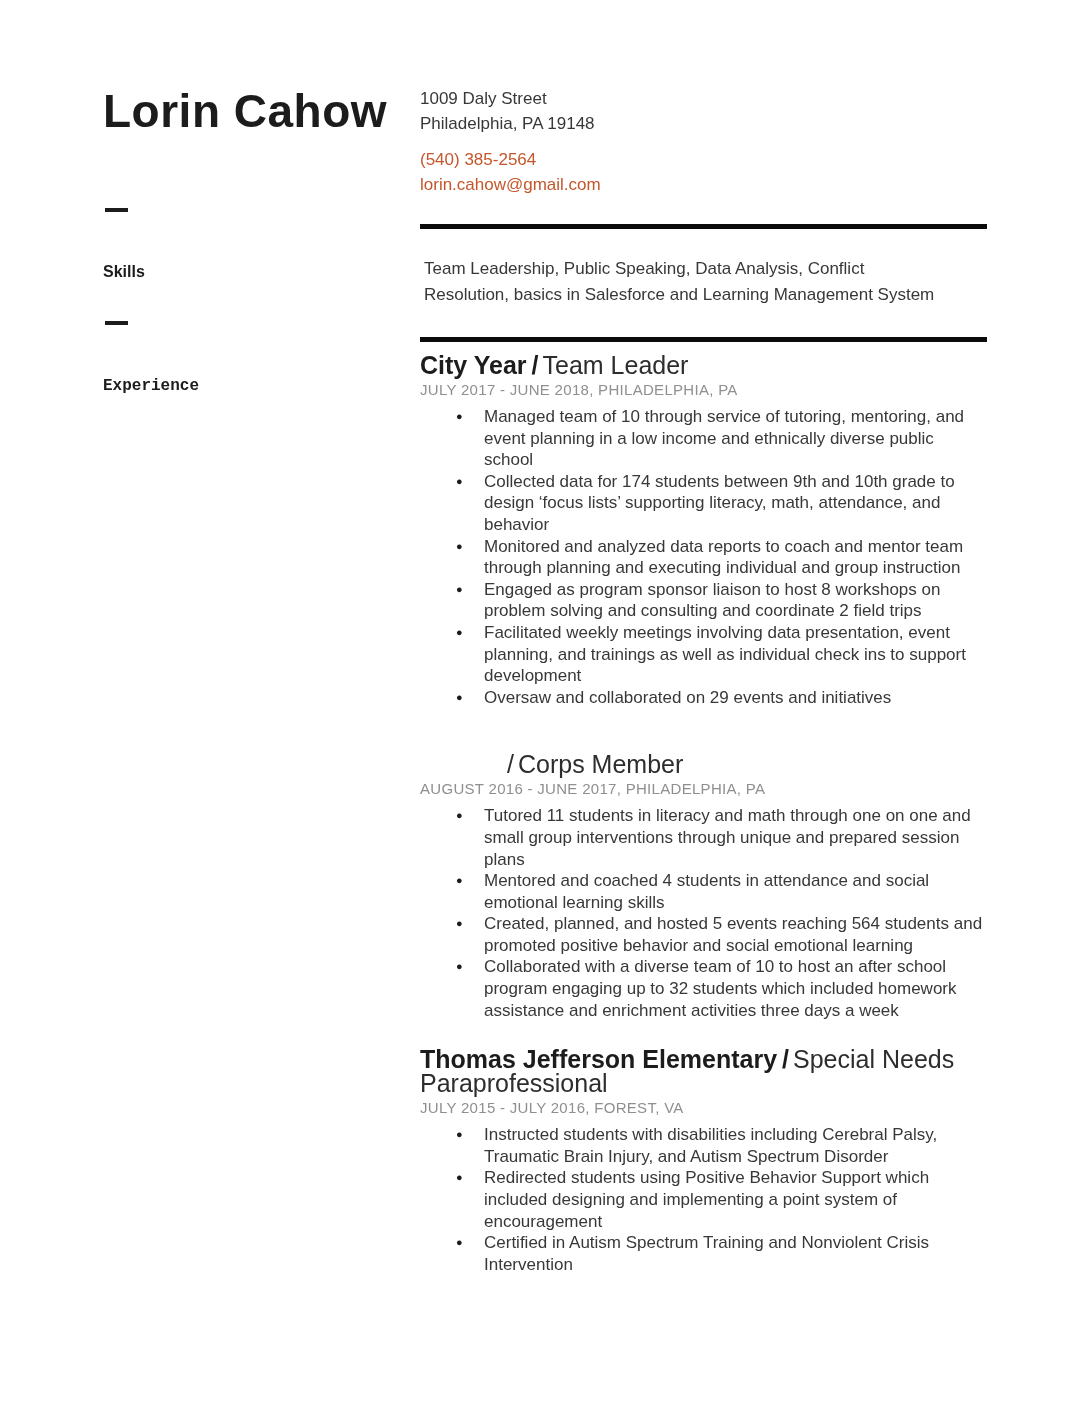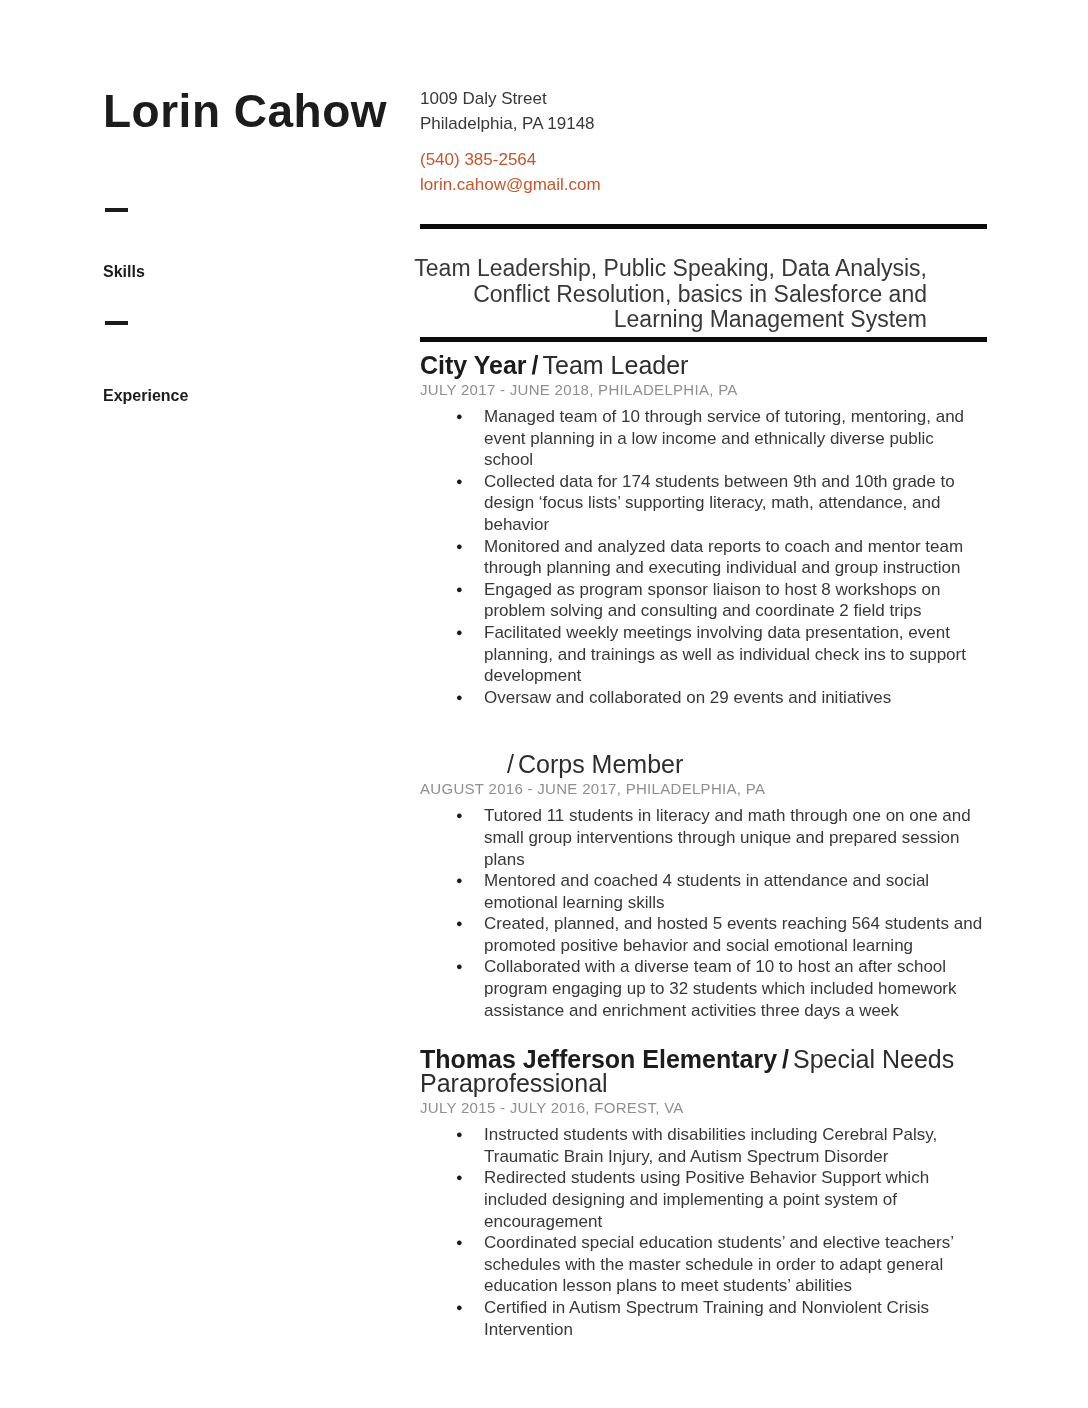--- a/index.html
+++ b/index.html
@@ -47,41 +47,40 @@
   #experience-dash { top: 321px; }
   .section-label {
     position: absolute;
     left: 103px;
     font-size: 16px;
     font-weight: 700;
     color: var(--heading, #1c1c1c);
     margin-top: 20px;
   }
   #skills-label { top: 243px; }
-  #experience-label { top: 367px; }
+  #experience-label { top: 357px; font-family: Liberation Mono, monospace; }
 
   
   .section-rule {
     position: absolute;
     left: 420px;
     width: 567px;
     height: 5px;
     background: var(--rule, #0b0b0b);
   }
   #skills-rule { top: 224px; }
   #experience-rule { top: 337px; }
 
   .skills-text {
     position: absolute;
-    left: 412px;
+    left: 424px;
     top: 256px;
     width: 515px;
-    font-size: 23px;
+    font-size: 17px;
     line-height: 25.5px;
-    text-align: right;
   }
 
   .jobs {
     position: absolute;
     left: 420px;
     top: 353px;
     width: 567px;
   }
   .job + .job { margin-top: 26px; }
   .job-heading {
@@ -175,19 +174,18 @@
     </div>
 
     <div class="job has-employer">
       <div class="job-heading">
         <span class="employer">Thomas Jefferson Elementary</span><span class="sep">/</span><span class="role">Special Needs Paraprofessional</span>
       </div>
       <div class="job-meta">JULY 2015 - JULY 2016, FOREST, VA</div>
       <ul class="bullets">
         <li>Instructed students with disabilities including Cerebral Palsy, Traumatic Brain Injury, and Autism Spectrum Disorder</li>
         <li>Redirected students using Positive Behavior Support which included designing and implementing a point system of encouragement</li>
-        <li>Coordinated special education students’ and elective teachers’ schedules with the master schedule in order to adapt general education lesson plans to meet students’ abilities</li>
         <li>Certified in Autism Spectrum Training and Nonviolent Crisis Intervention</li>
       </ul>
     </div>
 
   </div>
 </div>
 
 </body></html>

